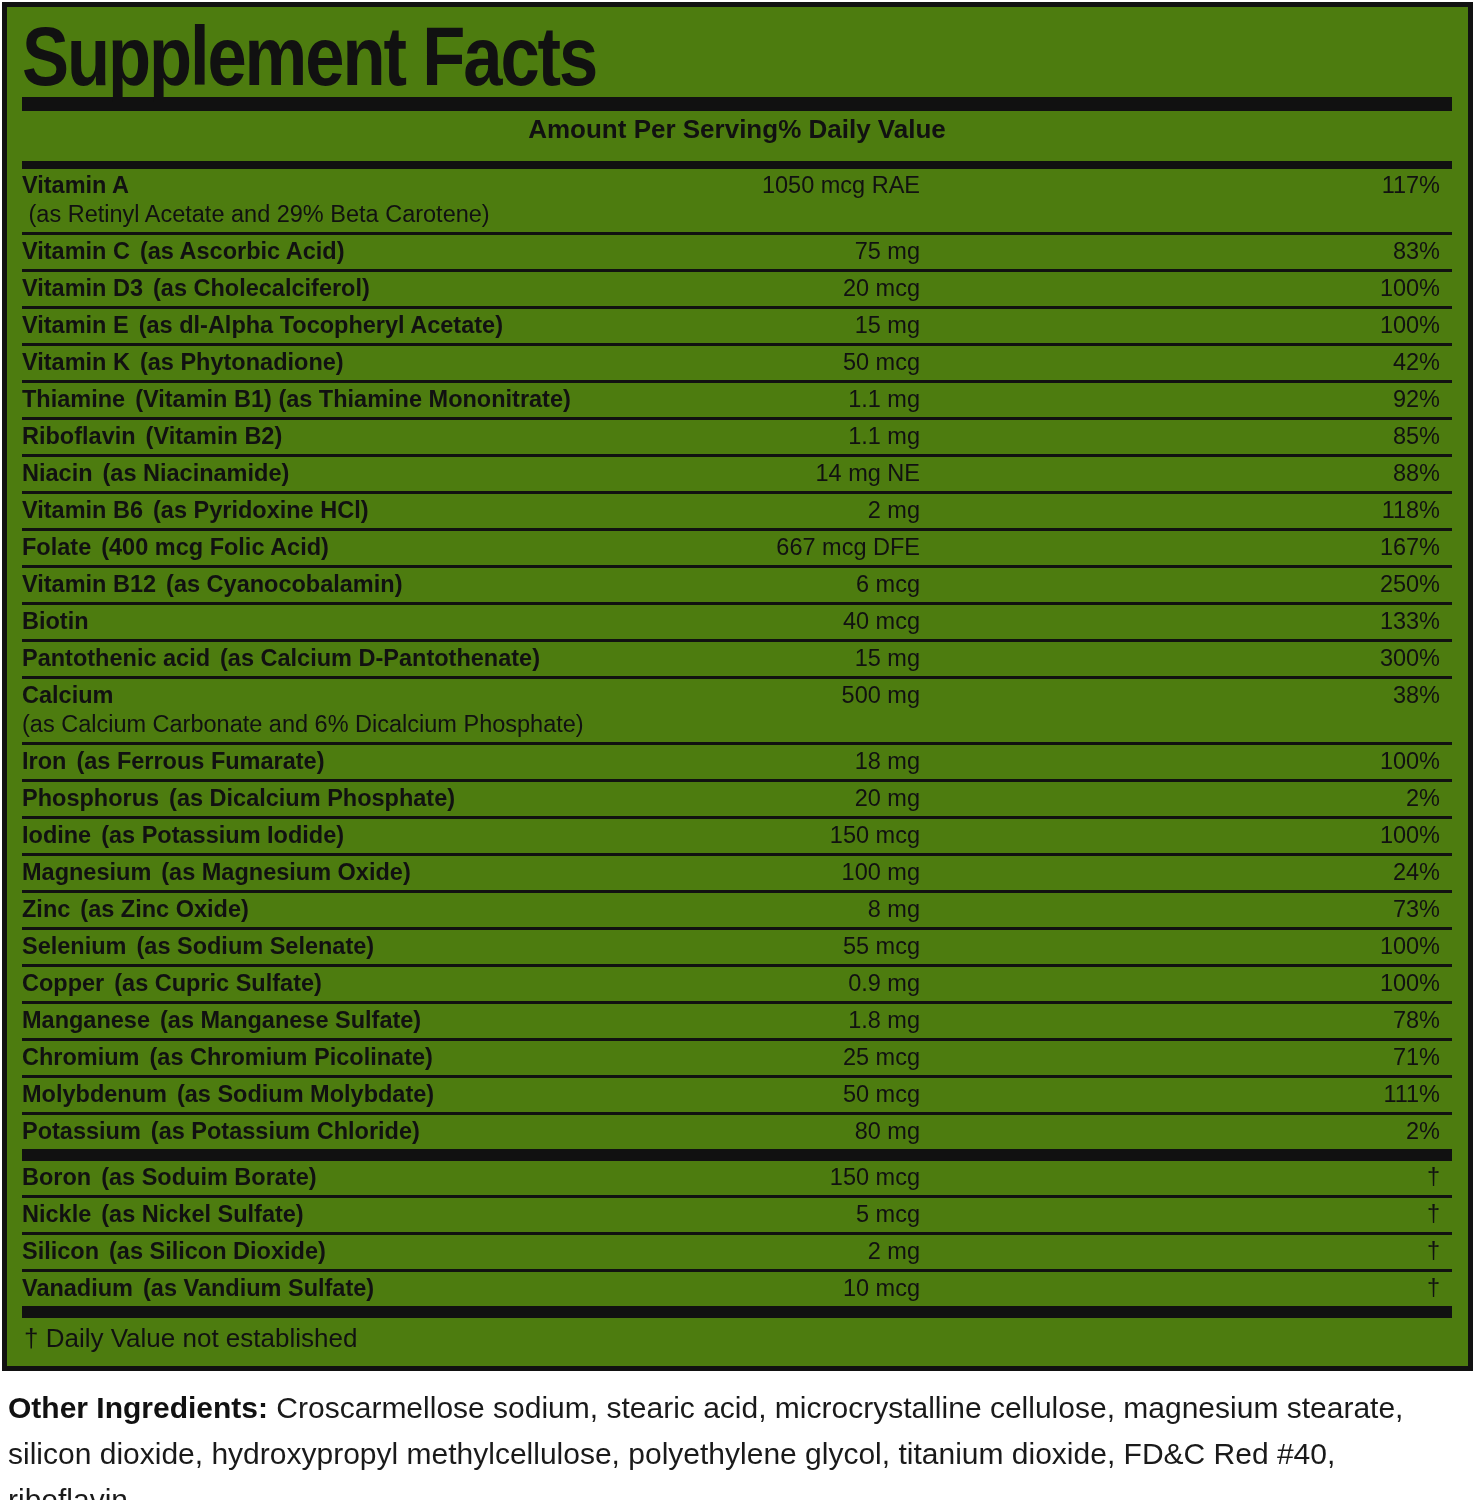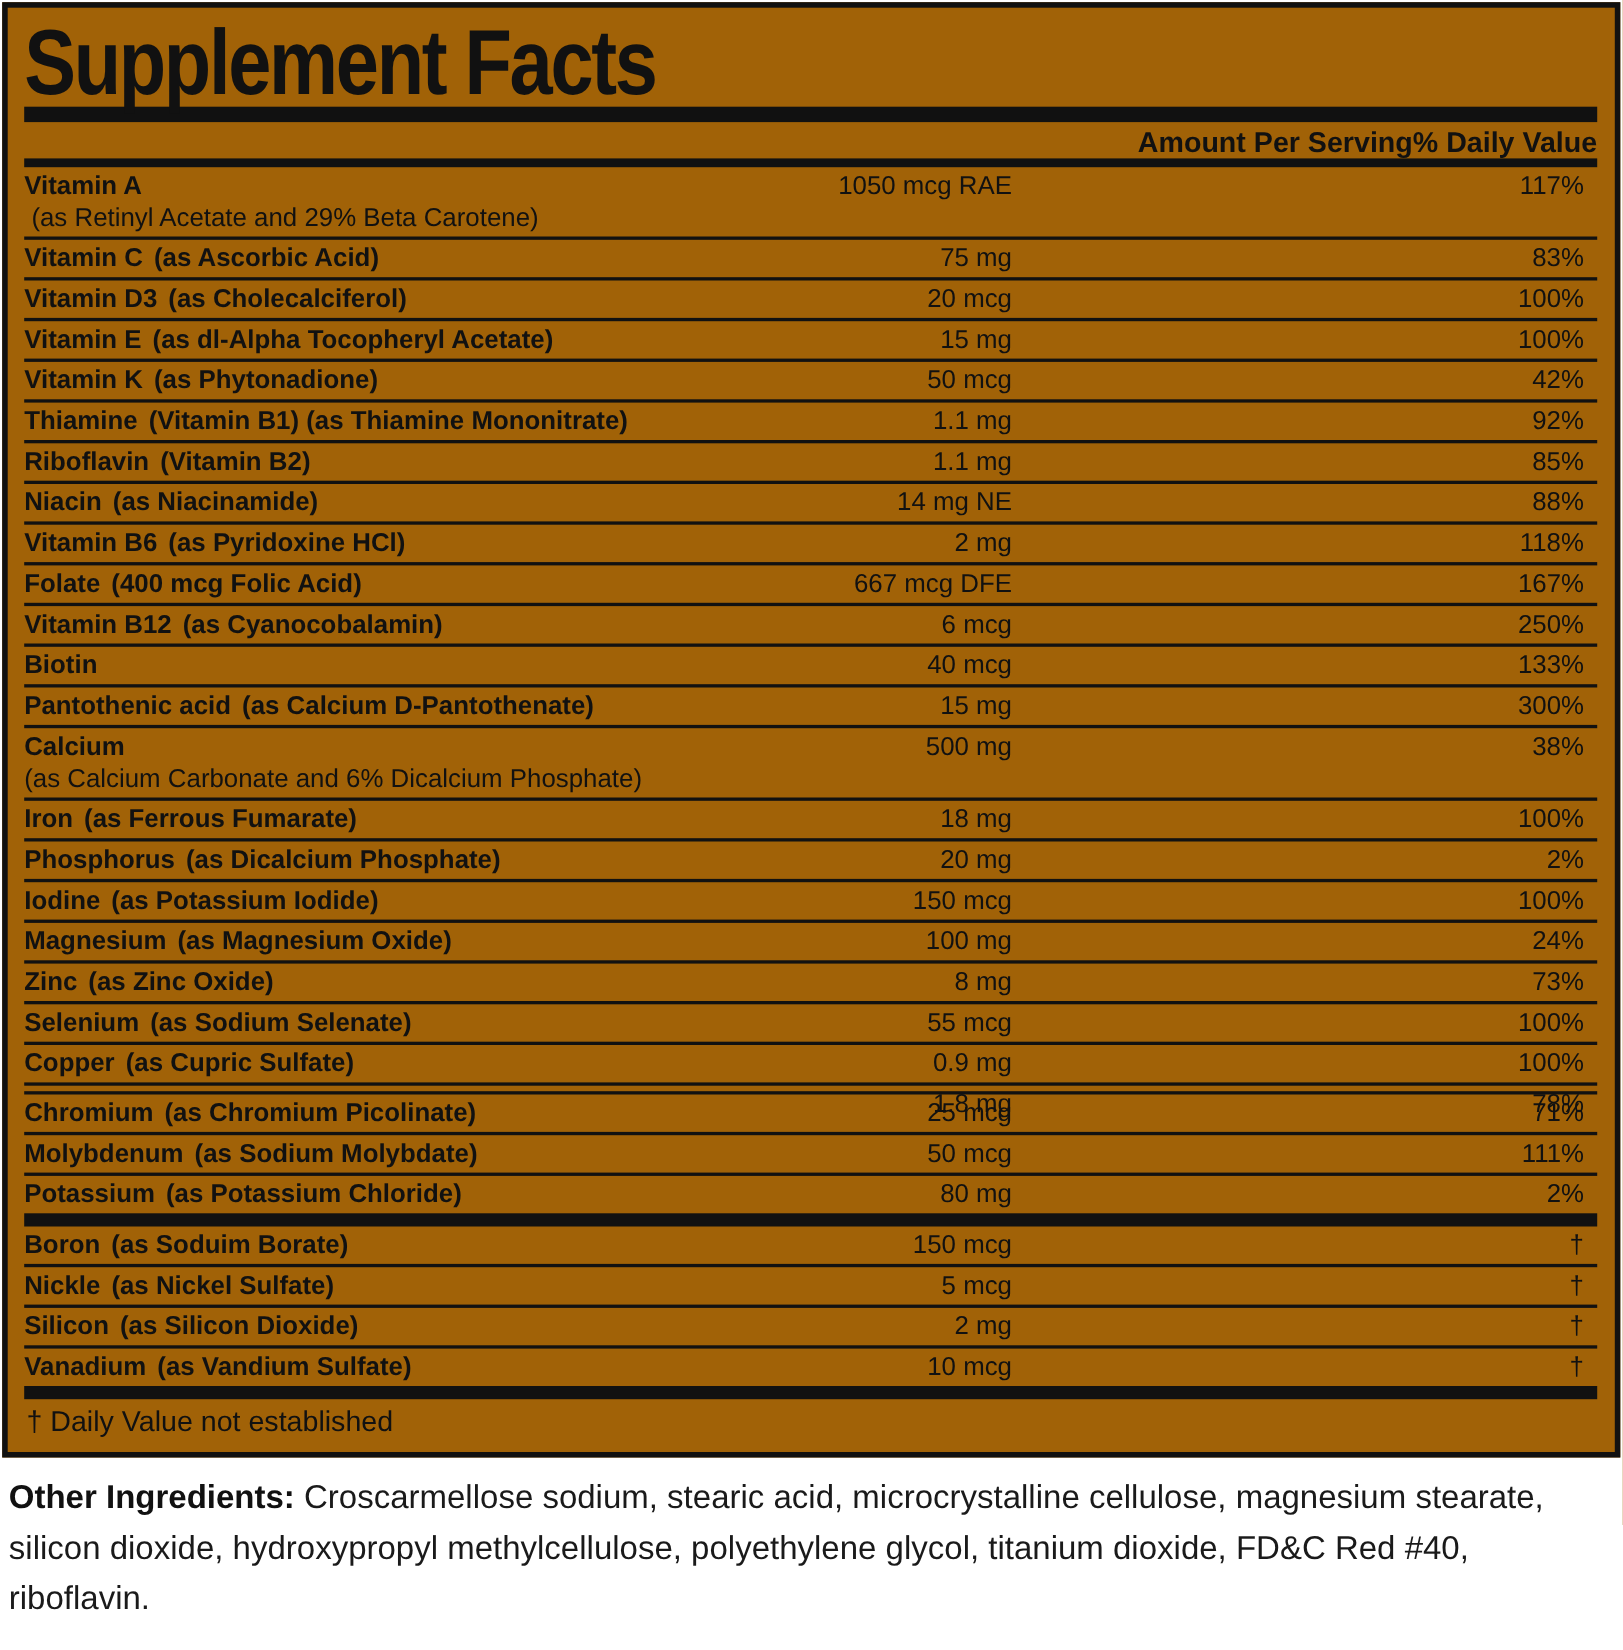--- a/index.html
+++ b/index.html
@@ -1,24 +1,24 @@
 <!DOCTYPE html>
 <html><head>
 <meta charset="utf-8">
 <style>
   html,body{margin:0;padding:0;background:#fff;}
   body{width:1475px;height:1500px;overflow:hidden;font-family:"Liberation Sans",sans-serif;color:#111;}
-  .panel{margin:2px 2px 0 2px;border:5px solid #111;padding:0 16px 6px 15px;box-sizing:border-box;background:#a16207;}
+  .panel{margin:2px 2px 0 2px;border:5px solid #111;padding:0 16px 6px 15px;box-sizing:border-box;background:#4d7c0f;}
   .title{font-size:84px;font-weight:bold;letter-spacing:-2.5px;line-height:82px;margin-top:8px;white-space:nowrap;transform:scaleX(0.84);transform-origin:0 60%;}
   .serving-line{display:flex;justify-content:space-between;font-size:27px;line-height:32px;padding:6px 0 9px 0;}
   .bar{background:#111;}
   .bar-serving{height:14px;}
   .bar-underhdr{height:8px;}
   .bar-thick{height:12px;}
-  .hdr-row{display:flex;justify-content:flex-end;font-weight:bold;font-size:26px;line-height:29px;padding:4px 0 0 0;}
+  .hdr-row{display:flex;justify-content:center;font-weight:bold;font-size:26px;line-height:29px;padding:4px 0 17px 0;}
   .rows .row{position:relative;border-top:3px solid #111;padding:2px 0 3px 0;font-size:23.5px;}
   .rows .row:first-child{border-top:none;}
   .nline{line-height:29px;}
   .nm{font-weight:bold;}
   .dt{margin-left:10px;font-weight:bold;}
   .sub{line-height:29px;white-space:pre-wrap;}
   .amt{position:absolute;top:2px;right:532px;line-height:29px;}
   .dv{position:absolute;top:2px;right:12px;line-height:29px;}
   .footnote{font-size:26px;line-height:31px;padding:5px 0 6px 2px;}
   .para{margin:14px 66px 0 8px;font-size:30px;line-height:46px;color:#1a1a1a;}
@@ -182,20 +182,21 @@
   </div>
 
   <div class="row">
     <div class="nline"><span class="nm">Copper</span><span class="dt">(as Cupric Sulfate)</span></div>
 
     <span class="amt">0.9 mg</span>
     <span class="dv">100%</span>
   </div>
 
   <div class="row">
+    <div class="nline"><span class="nm">Manganese</span><span class="dt">(as Manganese Sulfate)</span></div>
 
     <span class="amt">1.8 mg</span>
     <span class="dv">78%</span>
   </div>
 
   <div class="row">
     <div class="nline"><span class="nm">Chromium</span><span class="dt">(as Chromium Picolinate)</span></div>
 
     <span class="amt">25 mcg</span>
     <span class="dv">71%</span>

